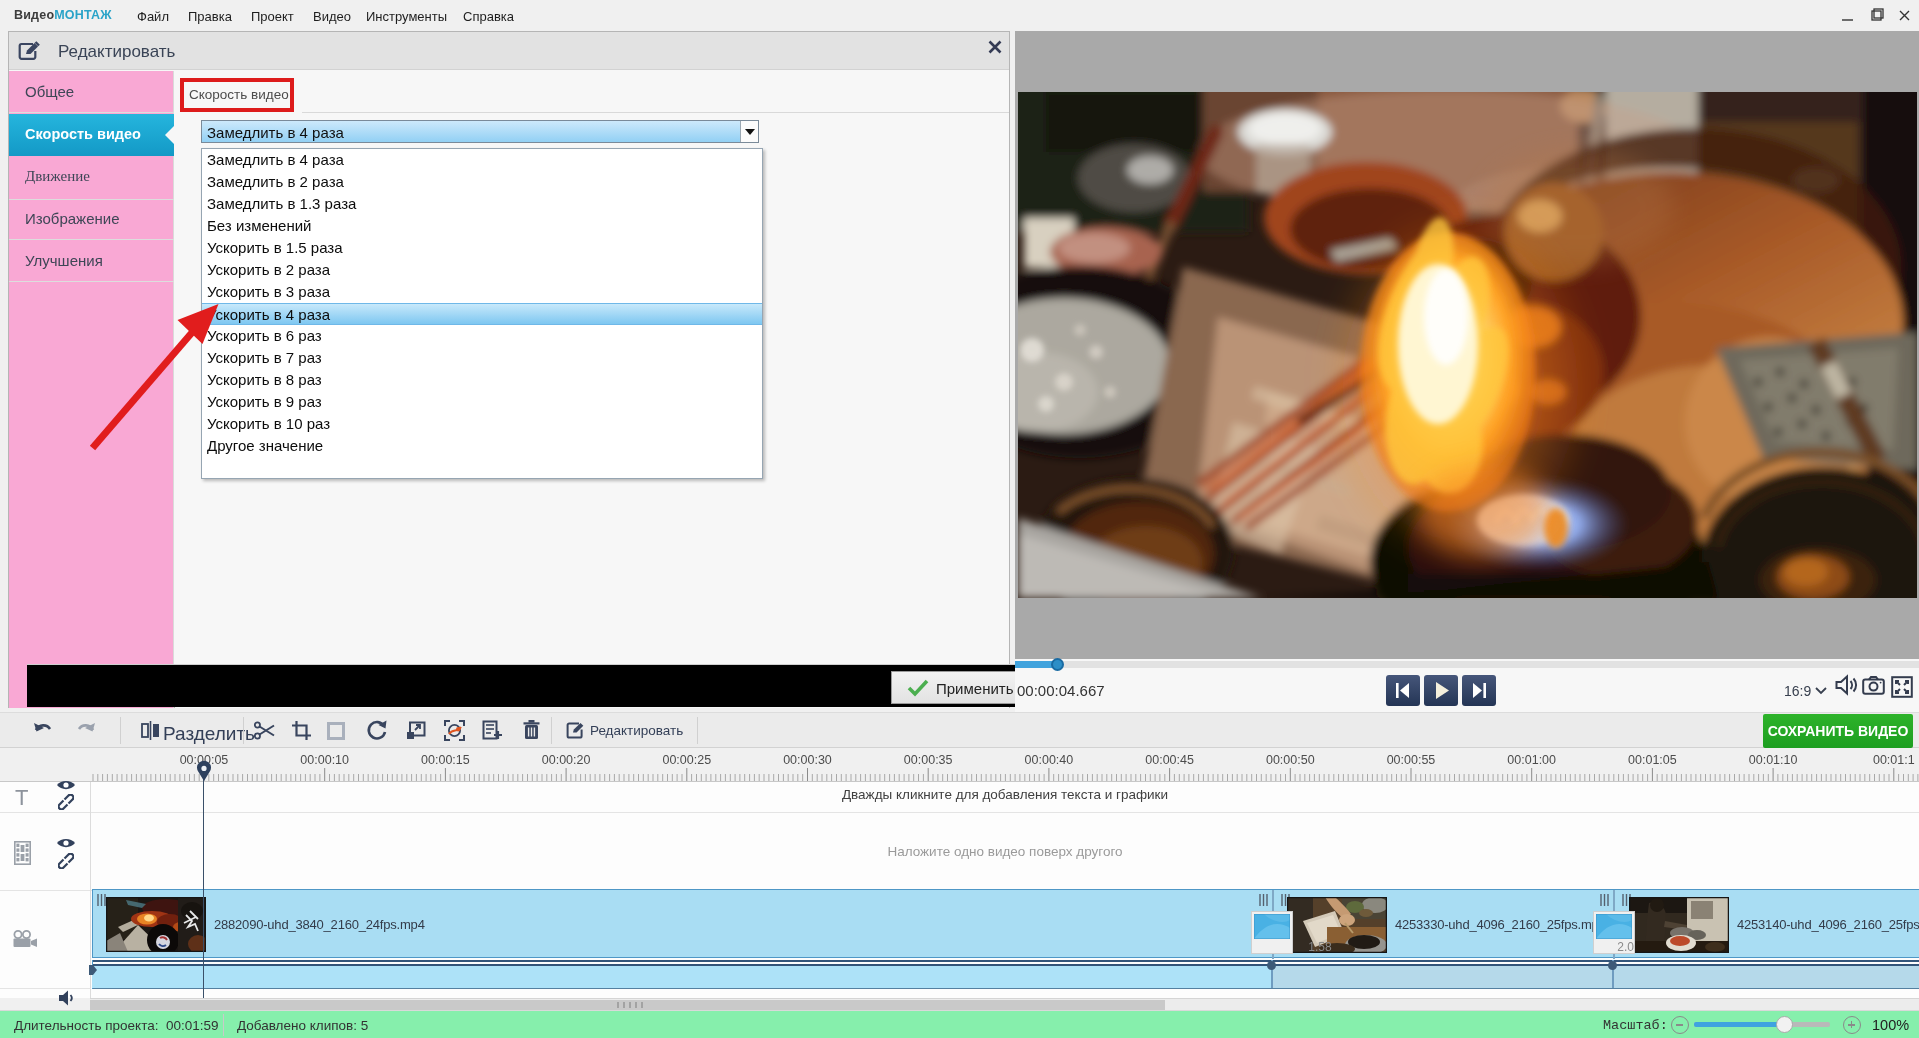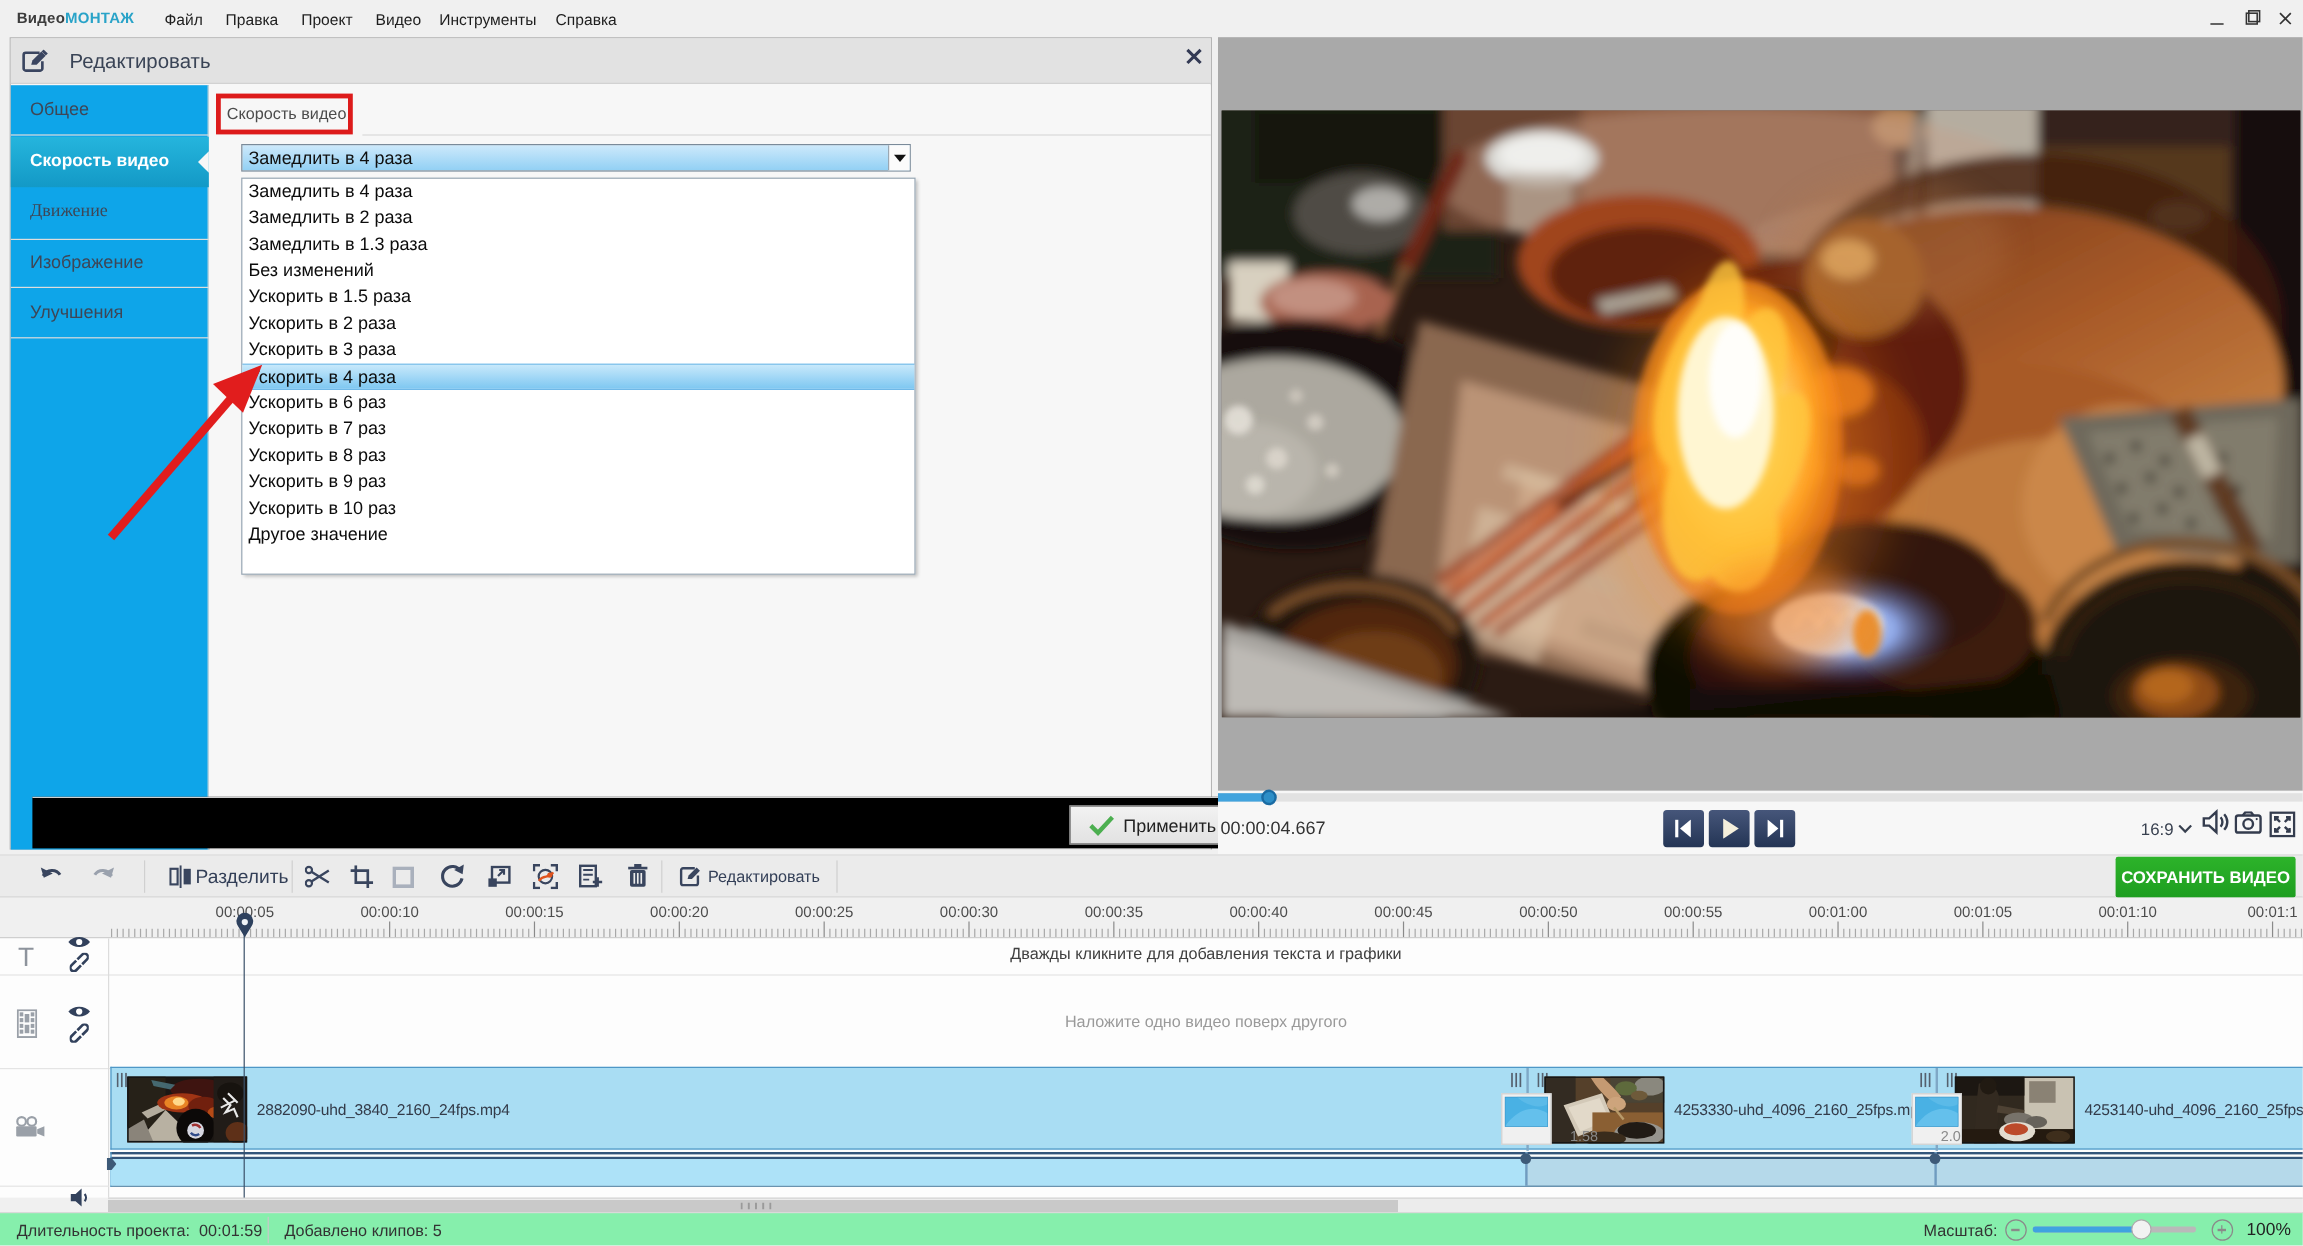--- a/index.html
+++ b/index.html
@@ -33,21 +33,21 @@
       <path d="M15 3 H3.5 a1.8 1.8 0 0 0 -1.8 1.8 V16 a1.8 1.8 0 0 0 1.8 1.8 H15.5 a1.8 1.8 0 0 0 1.8 -1.8 V10" fill="none" stroke="#3a4560" stroke-width="2.2"></path>
       <path d="M8 13 L9 9.5 L16.5 2 L20 5.5 L12.5 13 Z" fill="#3a4560"></path>
       <path d="M17.5 1 L21 4.5" stroke="#3a4560" stroke-width="2.4"></path>
     </svg>
     <div class="abs" style="left:49px;top:10px;font-size:17px;color:#3a4456;">Редактировать</div>
     <svg class="abs" style="left:979px;top:8px;" width="14" height="14" viewBox="0 0 14 14">
       <path d="M1.5 1.5 L12.5 12.5 M12.5 1.5 L1.5 12.5" stroke="#333a54" stroke-width="2.6"></path>
     </svg>
   </div>
 
-  <div class="abs" style="left:0;top:39px;width:165px;height:637px;background:#0ea5e9;border-right:1px solid #dadada;">
+  <div class="abs" style="left:0;top:39px;width:165px;height:637px;background:#f9a8d4;border-right:1px solid #dadada;">
     <div class="abs" style="left:0;top:0;width:165px;height:42px;border-bottom:1px solid #ddd;">
         <span class="abs" style="left:16px;top:12px;font-size:15px;color:#3e4656;">Общее</span>
       </div>
     <div class="abs" style="left:0;top:43px;width:165px;height:42px;background:linear-gradient(#25b5dd,#1399c6);">
       <span class="abs" style="left:16px;top:12px;font-size:14.5px;font-weight:bold;color:#fff;">Скорость видео</span>
       <div class="abs" style="right:0;top:12px;width:0;height:0;border-top:9px solid transparent;border-bottom:9px solid transparent;border-right:9px solid #f7f7f7;"></div>
     </div>
     <div class="abs" style="left:0;top:85px;width:165px;height:44px;border-bottom:1px solid #ddd;font-family:Liberation Serif, serif;">
         <span class="abs" style="left:16px;top:12px;font-size:15px;color:#3e4656;">Движение</span>
       </div>
@@ -349,21 +349,21 @@
       <path d="M19 8 C16 2 8 2 5 7" fill="none" stroke="#9aa1ad" stroke-width="2.6"></path>
       <path d="M21 1 L18.5 9.5 L11 6 Z" fill="#9aa1ad"></path>
     </svg>
   <div class="abs" style="left:120px;top:4px;width:1px;height:27px;background:#d0d0d0;"></div>
 
   <svg class="abs" style="left:141px;top:8px;" width="19" height="19" viewBox="0 0 19 19">
     <rect x="1" y="3" width="6" height="13" fill="none" stroke="#39455e" stroke-width="1.8"></rect>
     <rect x="12" y="3" width="6" height="13" fill="#39455e"></rect>
     <line x1="9.5" y1="0" x2="9.5" y2="19" stroke="#39455e" stroke-width="1.6"></line>
   </svg>
-  <div class="abs" style="left:163px;top:10px;font-size:16px;color:#333f57;">Разделить</div>
+  <div class="abs" style="left:163px;top:10px;font-size:19px;color:#333f57;">Разделить</div>
   <div class="abs" style="left:243px;top:4px;width:1px;height:27px;background:#d0d0d0;"></div>
 
   <svg class="abs" style="left:254px;top:8px;" width="21" height="19" viewBox="0 0 21 19">
     <circle cx="3.4" cy="4" r="2.6" fill="none" stroke="#39455e" stroke-width="1.8"></circle>
     <circle cx="3.4" cy="15" r="2.6" fill="none" stroke="#39455e" stroke-width="1.8"></circle>
     <path d="M5.5 5.5 L20 14.5 M5.5 13.5 L20 4.5" stroke="#39455e" stroke-width="2"></path>
   </svg>
 
   <svg class="abs" style="left:292px;top:8px;" width="19" height="19" viewBox="0 0 19 19">
     <path d="M4.5 0 V14.5 H19 M0 4.5 H14.5 V19" fill="none" stroke="#39455e" stroke-width="2.2"></path>
@@ -1037,21 +1037,21 @@
         <line x1="19" y1="0" x2="19" y2="6"></line>
         <line x1="25" y1="0" x2="25" y2="6"></line>
       </g>
     </svg>
 </div>
 
 <div class="abs" style="left:0;top:1010px;width:1919px;height:28px;background:#86efac;border-top:1px solid #d9d9d9;">
   <div class="abs" style="left:14px;top:7px;font-size:13.5px;color:#333;">Длительность проекта:&nbsp; 00:01:59</div>
   <div class="abs" style="left:223px;top:3px;width:1px;height:22px;background:#c9c9c9;"></div>
   <div class="abs" style="left:237px;top:7px;font-size:13.5px;color:#333;">Добавлено клипов: 5</div>
-  <div class="abs" style="left:1603px;top:7px;font-size:13.5px;color:#333;">Масштаб:</div>
+  <div class="abs" style="left:1603px;top:7px;font-size:13.5px;color:#333;font-family:Liberation Mono, monospace;">Масштаб:</div>
   <div class="abs" style="left:1671px;top:5px;width:18px;height:18px;border-radius:50%;border:1.5px solid #8a8a8a;">
       <div class="abs" style="left:4px;top:7px;width:7px;height:1.6px;background:#8a8a8a;"></div>
     </div>
   <div class="abs" style="left:1694px;top:11px;width:136px;height:5px;background:#b9b9b9;border-radius:2px;"></div>
   <div class="abs" style="left:1694px;top:11px;width:85px;height:5px;background:#3fa3e0;border-radius:2px;"></div>
   <div class="abs" style="left:1776px;top:5px;width:17px;height:17px;border-radius:50%;background:#f2f2f2;border:1px solid #aaa;"></div>
   <div class="abs" style="left:1843px;top:5px;width:18px;height:18px;border-radius:50%;border:1.5px solid #8a8a8a;">
       <div class="abs" style="left:4px;top:7px;width:7px;height:1.6px;background:#8a8a8a;"></div>
       <div class="abs" style="left:6.7px;top:4.3px;width:1.6px;height:7px;background:#8a8a8a;"></div>
     </div>

